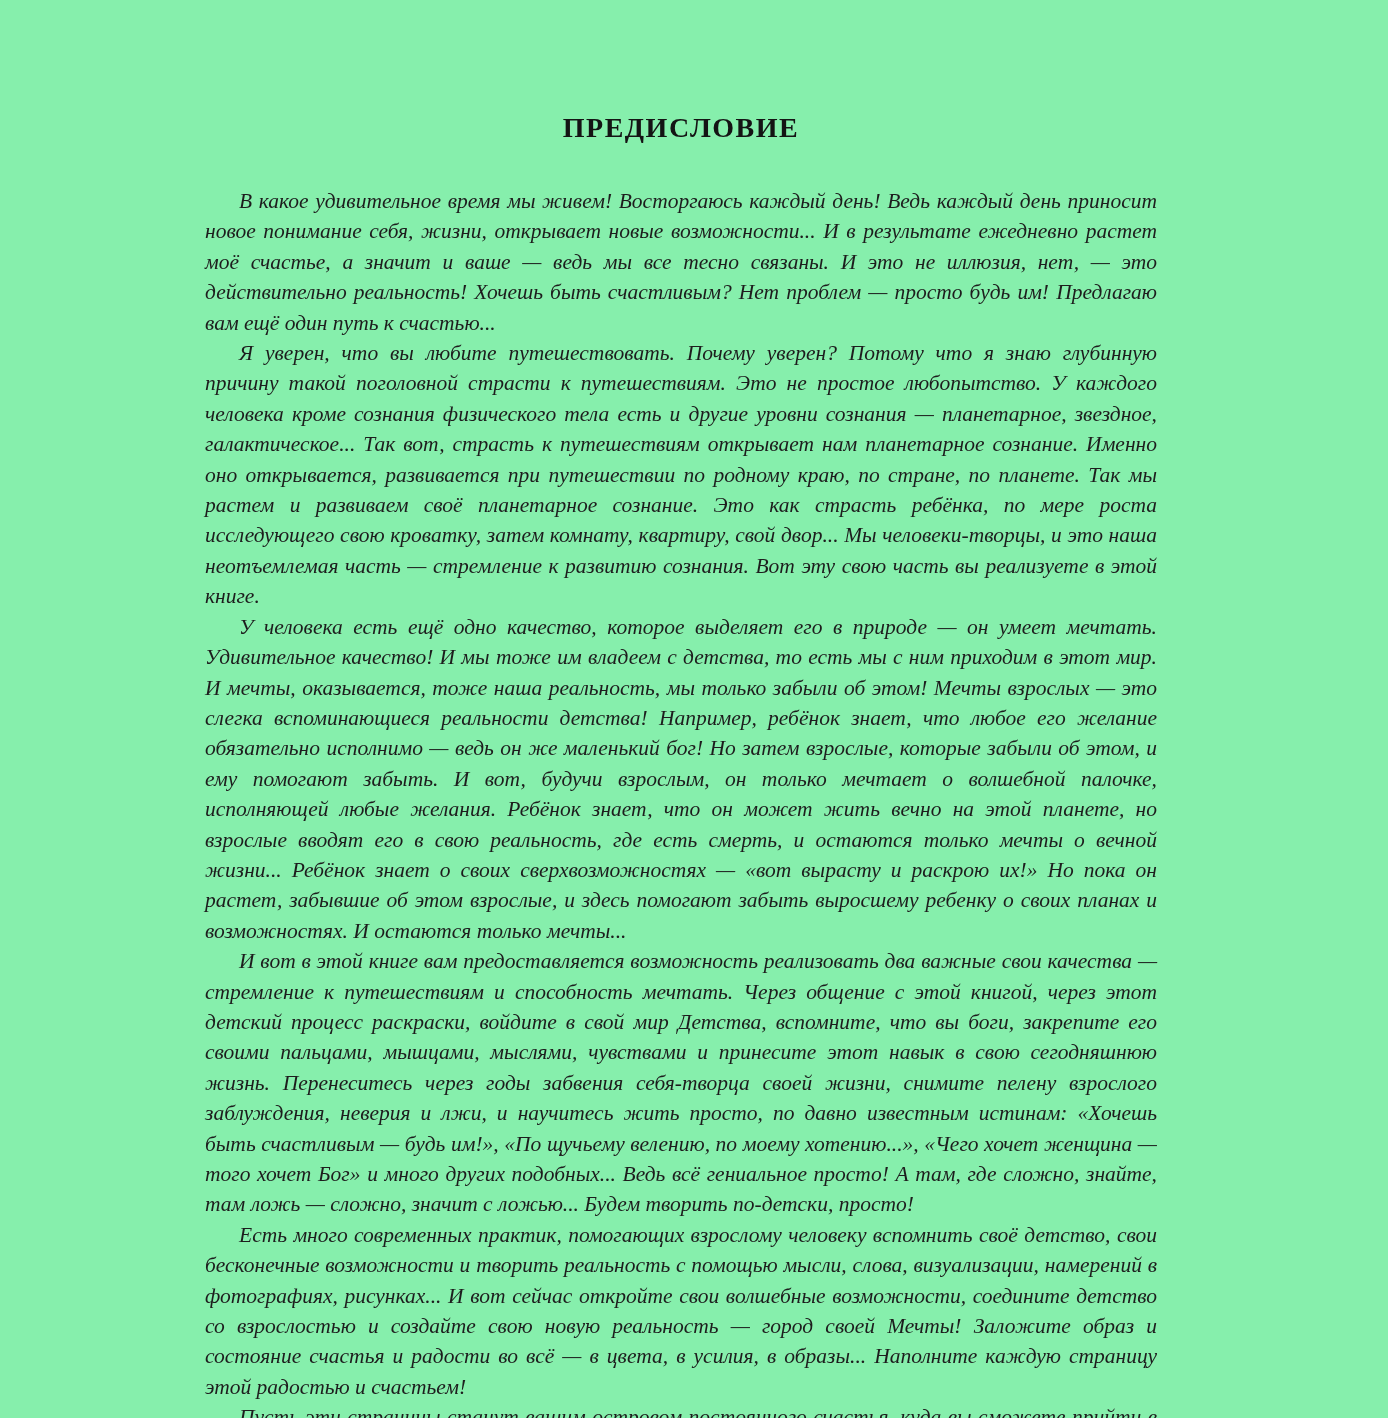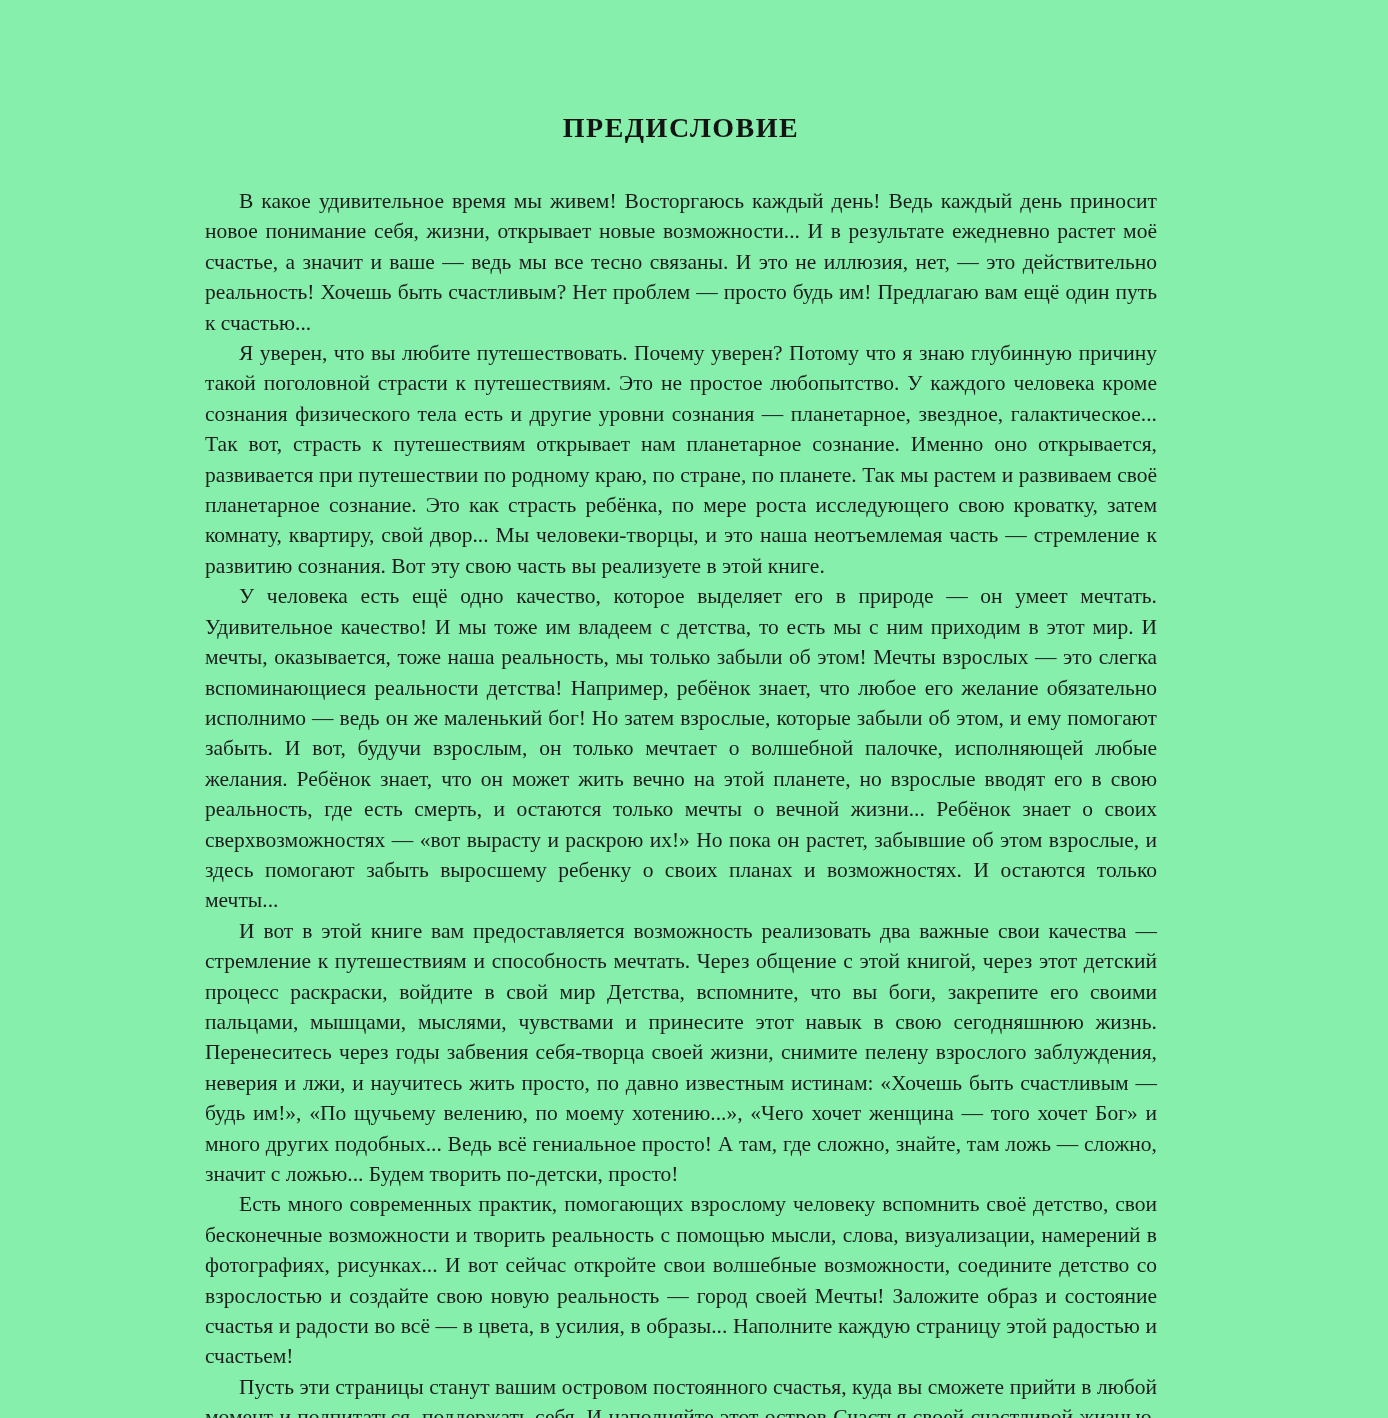--- a/index.html
+++ b/index.html
@@ -33,20 +33,21 @@
       font-family: "Liberation Serif", "DejaVu Serif", serif;
     }
     .body-text p {
       margin: 0;
       padding: 0;
       font-size: 21.5px;
       line-height: 30.4px;
       text-align: justify;
       text-indent: 34px;
       color: #1d1d1d;
+      font-style: italic;
     }
   </style>
 </head>
 <body>
 
 <div class="page">
   <div class="content">
     <h1 class="title">ПРЕДИСЛОВИЕ</h1>
     <div class="body-text">
       <p>В какое удивительное время мы живем! Восторгаюсь каждый день! Ведь каждый день приносит новое понимание себя, жизни, открывает новые возможности... И в результате ежедневно растет моё счастье, а значит и ваше — ведь мы все тесно связаны. И это не иллюзия, нет, — это действительно реальность! Хочешь быть счастливым? Нет проблем — просто будь им! Предлагаю вам ещё один путь к счастью...</p>

